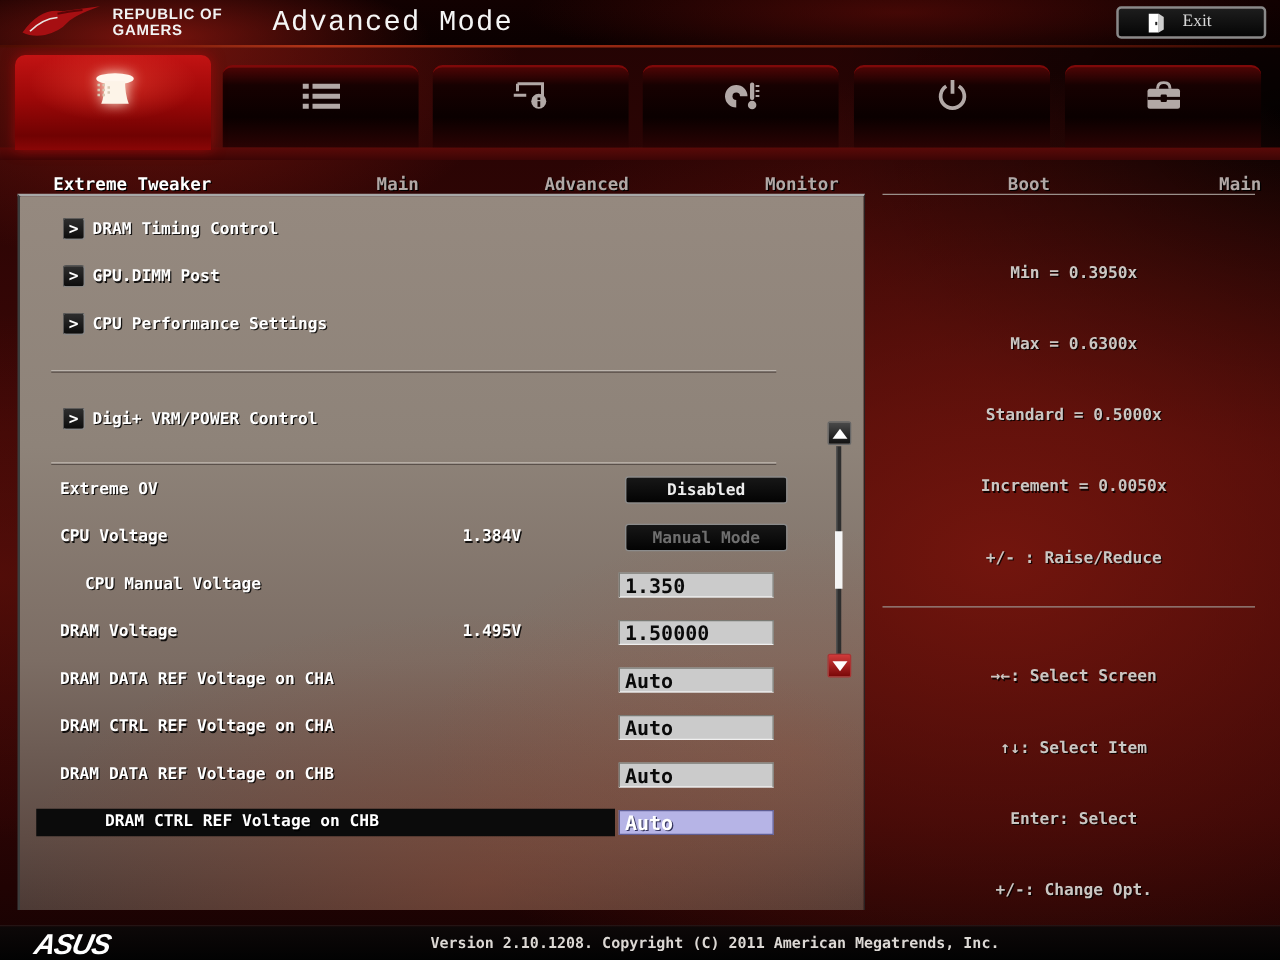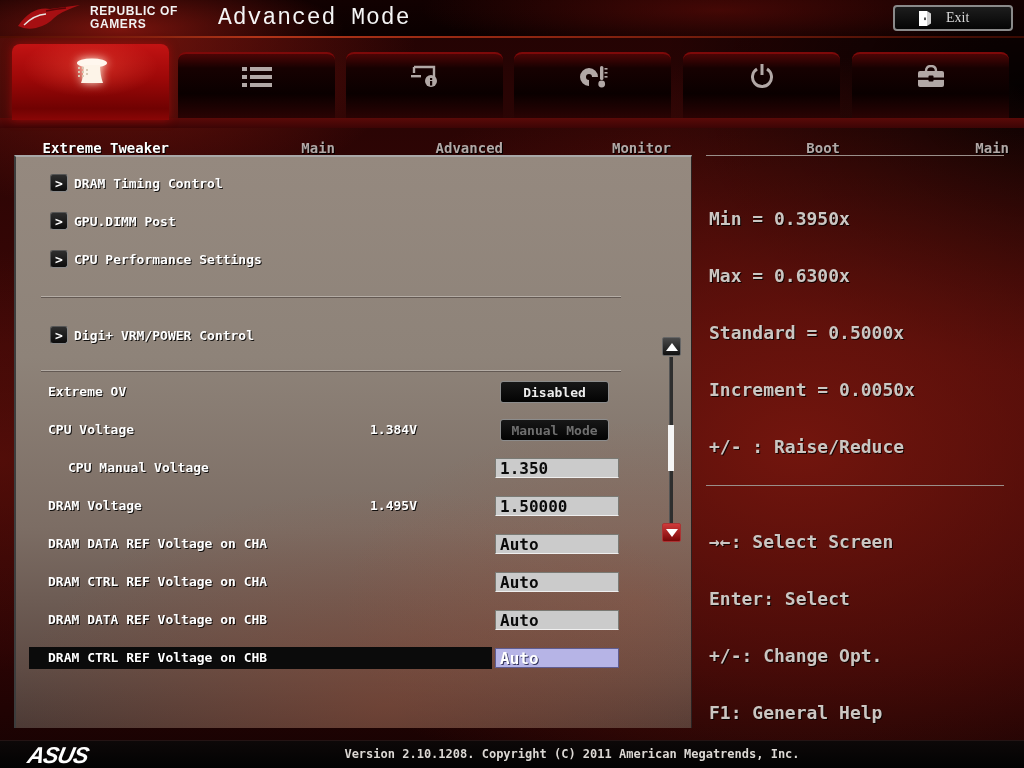--- a/index.html
+++ b/index.html
@@ -67,22 +67,22 @@
   .submenu-label, .row-label, .row-reading { color:#fff; font-size:13px; font-weight:bold;
     text-shadow:1px 1px 0 rgba(0,0,0,.85); white-space:pre;text-align:right; }
   .sep { position:absolute; left:25px; width:580px; height:2px;
     background:linear-gradient(180deg,#ddd6ce,#3a2f2a); }
   .setting-row { position:absolute; left:0; width:660px; height:22px; cursor:pointer; }
   .row-label { position:absolute; left:32px; top:3px; }
   .setting-row.indent .row-label { left:52px; }
   .row-reading { position:absolute; left:354px; top:3px; }
   .row-highlight { position:absolute; left:13px; top:0; width:463px; height:22px;
     background:#0b0b0b; }
-  .setting-row.selected .row-label { z-index:1; }
-  .dropdown-btn { position:absolute; left:484px; top:0; width:109px; height:22px;
+  .setting-row.selected .row-label { z-index:1;margin-left:36px; }
+  .dropdown-btn { position:absolute; left:484px; top:0; width:130px; height:22px;
     background:linear-gradient(180deg,#171717,#030303); border:1px solid #8c8c8c; border-radius:3px;
     color:#ececec; font-family:"DejaVu Sans Mono",monospace; font-size:13px; font-weight:bold;
     text-align:center; cursor:pointer; }
   .dropdown-btn.dimmed { color:#6f6f6f; }
   .value-input { position:absolute; left:479px; top:1px; width:124px; height:20px;
     background:#cbcbcb; border:1px solid #7a7a74; border-bottom-color:#efefef;
     color:#0a0a0a; font-family:"DejaVu Sans Mono",monospace; font-size:16px; font-weight:bold;
     padding:0 0 0 4px; outline:none; }
   .value-input.selected { background:#b6b4e6; border:1px solid #5f5d92;
     color:#ffffff; text-shadow:1px 1px 0 rgba(40,40,80,.9); }
@@ -94,22 +94,22 @@
   .vs-down { top:186px; background:linear-gradient(180deg,#d03a3a,#7a0808); border:1px solid #a33; }
   .vs-tri { width:0; height:0; border-left:6px solid transparent; border-right:6px solid transparent; }
   .vs-tri.up { border-bottom:8px solid #fff; }
   .vs-tri.down { border-top:8px solid #fff; }
   .vs-track { position:absolute; left:9px; top:20px; width:4px; height:166px; background:#2e2e2e;
     border-left:1px solid #555; cursor:pointer; }
   .vs-thumb { position:absolute; left:8px; top:88px; width:6px; height:46px; background:#f5f5f5;
     cursor:grab; }
   
   .side-hr { position:absolute; left:706px; width:298px; height:1px; background:#9a8f8a; }
-  .side-block { position:absolute; left:709px; width:300px; color:#cbc6c2; font-size:18px;
-    font-weight:bold; line-height:19px; text-shadow:1px 1px 0 rgba(0,0,0,.8); white-space:pre; }
+  .side-block { position:absolute; left:709px; width:300px; color:#cbc6c2; font-size:13px;
+    font-weight:bold; line-height:19px; text-shadow:1px 1px 0 rgba(0,0,0,.8); white-space:pre;text-align:center; }
   
   .footer { position:absolute; left:0; top:740px; width:1024px; height:28px;
     background:linear-gradient(180deg,#0d0808,#020202); border-top:1px solid #241414; }
   .asus-logo { position:absolute; left:28px; top:742px; color:#fff;
     font-family:"Liberation Sans", sans-serif; font-style:italic; font-weight:bold;
     font-size:23px; letter-spacing:-1px; transform:skewX(-12deg); }
   .version-text { position:absolute; left:0; top:747px; width:1024px; text-align:center;
     padding-left:120px; color:#dcd8d4; font-size:12px; font-weight:bold; white-space:pre; }
 </style>
 </head>
@@ -312,20 +312,21 @@
     <div class="info-line">Min = 0.3950x</div>
     <div class="info-line">Max = 0.6300x</div>
     <div class="info-line">Standard = 0.5000x</div>
     <div class="info-line">Increment = 0.0050x</div>
     <div class="info-line">+/- : Raise/Reduce</div>
   </div>
 
   <div class="side-hr" style="top:485px"></div>
   <div class="side-block" style="top:494px">
     <div class="help-line">→←: Select Screen</div>
+    <div class="help-line">↑↓: Select Item</div>
     <div class="help-line">Enter: Select</div>
     <div class="help-line">+/-: Change Opt.</div>
     <div class="help-line">F1: General Help</div>
     
     
     
     
   </div>
 
   <div class="footer"></div>

